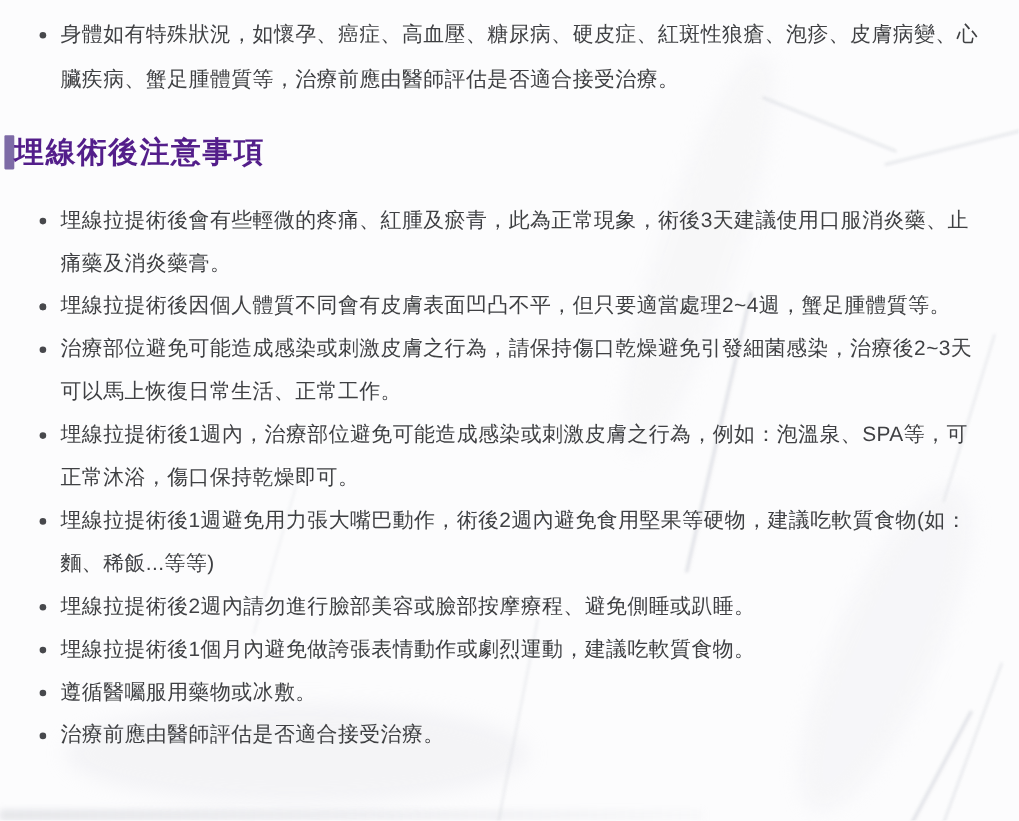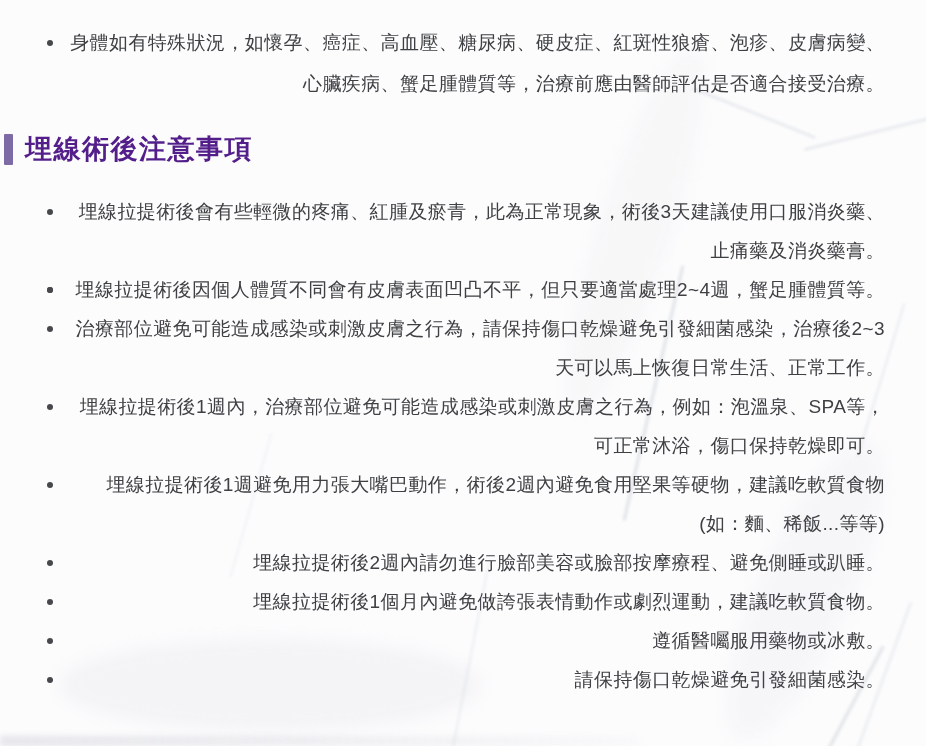--- a/index.html
+++ b/index.html
@@ -31,37 +31,37 @@
   .v8{left:250px;top:430px;width:2px;height:150px;transform:rotate(16deg);opacity:.4;}
   .w1{left:600px;top:40px;width:70px;height:380px;transform:rotate(18deg);background:rgba(226,228,234,0.22);}
   .w2{left:760px;top:430px;width:90px;height:320px;transform:rotate(24deg);background:rgba(226,228,234,0.25);}
   .w3{left:60px;top:640px;width:420px;height:90px;background:rgba(222,224,230,0.28);}
   .bottom-shade{
     position:absolute;left:0;bottom:0;width:640px;height:10px;filter:blur(3px);
     background:linear-gradient(to right,rgba(186,188,198,0.35),rgba(186,188,198,0.05));
   }
   
   .content{position:relative;z-index:1;padding-top:7px;}
-  ul.bullet-list{list-style:none;margin:15px;padding:0 26px 0 51px;text-align:right;}
+  ul.bullet-list{list-style:none;margin:4px;padding:0 26px 0 51px;}
   ul.bullet-list li{
     position:relative;
     font-size:19px;
     letter-spacing:0.4px;
   }
   .intro-list li{line-height:41px;}
   .aftercare-list li{line-height:39px;}
   .dot{
     position:absolute;left:-19px;width:6px;height:6px;border-radius:50%;
     background:#47484c;
   }
   .intro-list .dot{top:18px;}
   .aftercare-list .dot{top:17px;}
   
   .section-head{
-    display:flex;align-items:center;gap:12px;
+    display:flex;align-items:center;
     margin:27px 26px 25px 4px;
   }
   .title-bar{
     width:9px;height:31px;flex:0 0 9px;border-radius:1px;
     background:var(--accent-bar-color);
   }
   .section-title{
     font-size:27px;font-weight:700;letter-spacing:1.5px;
     color:var(--accent-color);
   }
@@ -129,17 +129,17 @@
     <li>
       <span class="dot"></span>
       <span>埋線拉提術後1個月內避免做誇張表情動作或劇烈運動，建議吃軟質食物。</span>
     </li>
     <li>
       <span class="dot"></span>
       <span>遵循醫囑服用藥物或冰敷。</span>
     </li>
     <li>
       <span class="dot"></span>
-      <span>請保持傷口乾燥避免引發細菌感染。</span>
+      <span>治療前應由醫師評估是否適合接受治療。</span>
     </li>
   </ul>
 
 </div>
 
 </body></html>

